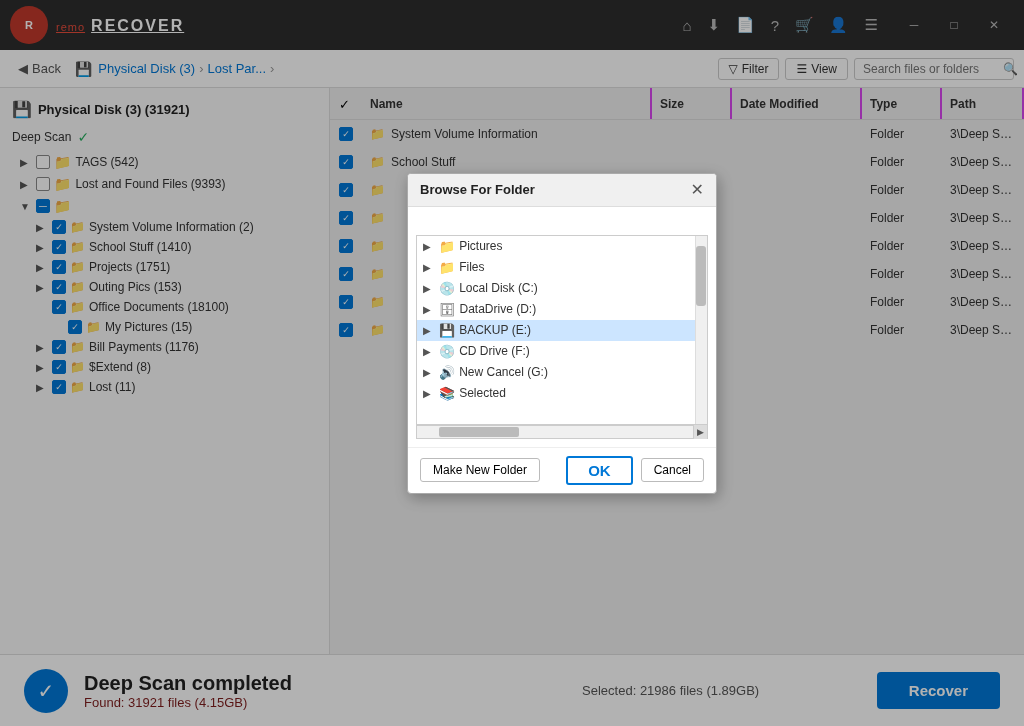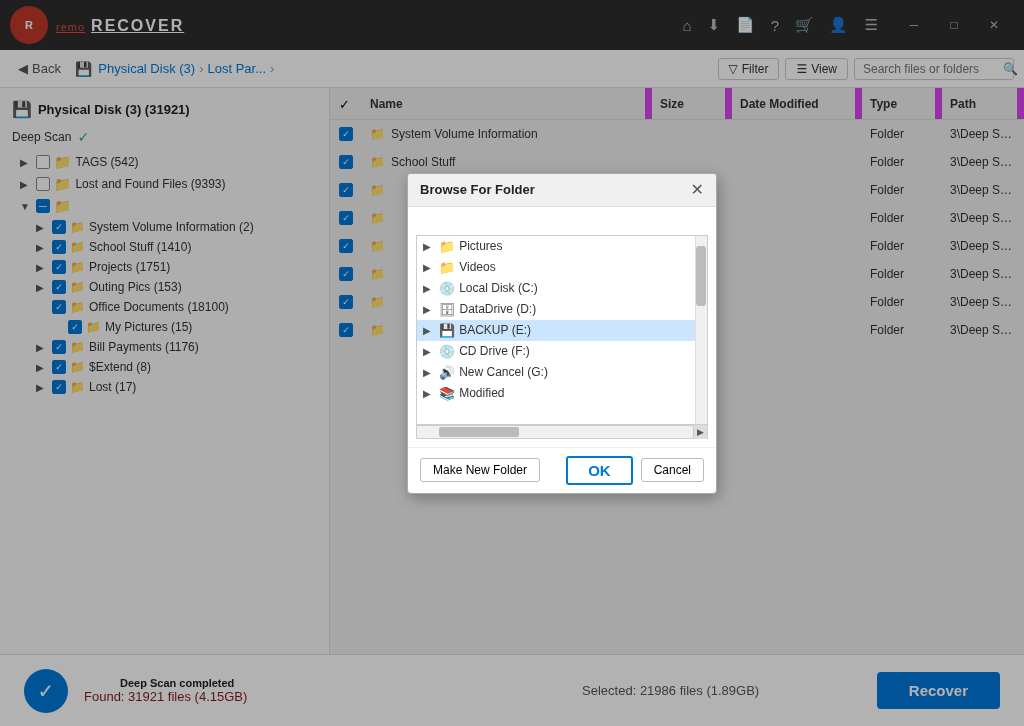--- a/index.html
+++ b/index.html
@@ -41,21 +41,21 @@
     .folder-icon { font-size: 14px; color: #f5a623; flex-shrink: 0; }
     .folder-icon.small { font-size: 12px; }
     .tree-item-label { flex: 1; white-space: nowrap; overflow: hidden; text-overflow: ellipsis; }
     .indent1 { padding-left: 20px; }
     .indent2 { padding-left: 36px; }
     .indent3 { padding-left: 52px; }
 
     
     .right-panel { flex: 1; display: flex; flex-direction: column; overflow: hidden; }
     .table-header { display: flex; align-items: center; background: #f0f0f0; border-bottom: 1px solid #ddd; padding: 0; height: 32px; flex-shrink: 0; }
-    .th { padding: 0 8px; font-size: 12px; font-weight: 600; color: #333; border-right: 7px solid #d946ef; display: flex; align-items: center; height: 100%; }
+    .th { padding: 0 8px; font-size: 12px; font-weight: 600; color: #333; border-right: 2px solid #d946ef; display: flex; align-items: center; height: 100%; }
     .th.name { width: 290px; flex-shrink: 0; }
     .th.size { width: 80px; flex-shrink: 0; }
     .th.date { width: 130px; flex-shrink: 0; }
     .th.type { width: 80px; flex-shrink: 0; }
     .th.path { flex: 1; text-align: right; }
     .th-check { width: 32px; display: flex; align-items: center; justify-content: center; flex-shrink: 0; }
     .table-body { flex: 1; overflow-y: auto; }
     .table-row { display: flex; align-items: center; border-bottom: 1px solid #f0f0f0; height: 28px; }
     .td { padding: 0 8px; font-size: 12px; color: #333; overflow: hidden; text-overflow: ellipsis; white-space: nowrap; }
     .td.name { width: 290px; flex-shrink: 0; display: flex; align-items: center; gap: 6px; }
@@ -63,21 +63,21 @@
     .td.date { width: 130px; flex-shrink: 0; }
     .td.type { width: 80px; flex-shrink: 0; }
     .td.path { flex: 1; }
     .td-check { width: 32px; display: flex; align-items: center; justify-content: center; flex-shrink: 0; }
     .row-cb { width: 14px; height: 14px; border: 1px solid #888; border-radius: 2px; display: flex; align-items: center; justify-content: center; background: #0078d7; border-color: #0078d7; color: white; font-size: 9px; }
 
     
     .bottom-bar { background: white; height: 72px; border-top: 1px solid #ddd; display: flex; align-items: center; padding: 0 24px; flex-shrink: 0; gap: 16px; }
     .bottom-icon { width: 44px; height: 44px; background: #0078d7; border-radius: 50%; display: flex; align-items: center; justify-content: center; color: white; font-size: 20px; flex-shrink: 0; }
     .bottom-text { flex: 1; }
-    .bottom-text .line1 { font-weight: bold; font-size: 11px; color: #222; margin-left: 36px; }
+    .bottom-text .line1 { font-weight: bold; font-size: 20px; color: #222; }
     .bottom-text .line2 { font-size: 13px; color: #7f1d1d; }
     .bottom-selected { font-size: 13px; color: #555; flex: 1; text-align: center; }
     .recover-btn { background: #0078d7; color: white; border: none; border-radius: 4px; padding: 10px 32px; font-size: 15px; font-weight: bold; cursor: pointer; flex-shrink: 0; }
 
     
     .modal-overlay { position: fixed; top: 0; left: 0; width: 100%; height: 100%; background: rgba(0,0,0,0.3); display: flex; align-items: center; justify-content: center; z-index: 100; }
     .modal { background: white; border: 1px solid #aaa; border-radius: 4px; width: 310px; box-shadow: 2px 4px 16px rgba(0,0,0,0.3); display: flex; flex-direction: column; overflow: hidden; }
     .modal-header { background: #f0f0f0; padding: 8px 12px; display: flex; align-items: center; justify-content: space-between; border-bottom: 1px solid #ddd; }
     .modal-title { font-size: 13px; font-weight: 600; color: #222; }
     .modal-close { background: none; border: none; cursor: pointer; font-size: 16px; color: #555; line-height: 1; }
@@ -232,21 +232,21 @@
     <div class="tree-item indent2">
       <span class="arrow">▶</span>
       <span class="cb checked">✓</span>
       <span class="folder-icon small">📁</span>
       <span class="tree-item-label">$Extend (8)</span>
     </div>
     <div class="tree-item indent2">
       <span class="arrow">▶</span>
       <span class="cb checked">✓</span>
       <span class="folder-icon small">📁</span>
-      <span class="tree-item-label">Lost (17)</span>
+      <span class="tree-item-label">Lost (11)</span>
     </div>
   </div>
 
   <div class="right-panel">
     <div class="table-header">
       <div class="th-check">
         <span class="cb checked" style="width:14px;height:14px;">✓</span>
       </div>
       <div class="th name">Name</div>
       <div class="th size">Size</div>
@@ -380,21 +380,21 @@
 
           <div class="modal-tree-item">
             <span class="modal-arrow">▶</span>
             <span class="modal-folder-icon">📁</span>
             <span>Pictures</span>
           </div>
 
           <div class="modal-tree-item">
             <span class="modal-arrow">▶</span>
             <span class="modal-folder-icon">📁</span>
-            <span>Videos</span>
+            <span>Files</span>
           </div>
 
           <div class="modal-tree-item">
             <span class="modal-arrow">▶</span>
             <span class="modal-hdd-icon">💿</span>
             <span>Local Disk (C:)</span>
           </div>
 
           <div class="modal-tree-item">
             <span class="modal-arrow">▶</span>
@@ -416,21 +416,21 @@
 
           <div class="modal-tree-item">
             <span class="modal-arrow">▶</span>
             <span class="modal-hdd-icon">🔊</span>
             <span>New Cancel (G:)</span>
           </div>
 
           <div class="modal-tree-item">
             <span class="modal-arrow">▶</span>
             <span class="modal-folder-icon" style="color:#f0a030;">📚</span>
-            <span>Modified</span>
+            <span>Selected</span>
           </div>
         </div>
         <div class="scrollbar-track">
           <div class="scrollbar-thumb"></div>
         </div>
       </div>
       <div class="modal-hscroll">
         <div class="modal-hscroll-inner">
           <div class="hscroll-thumb"></div>
         </div>

